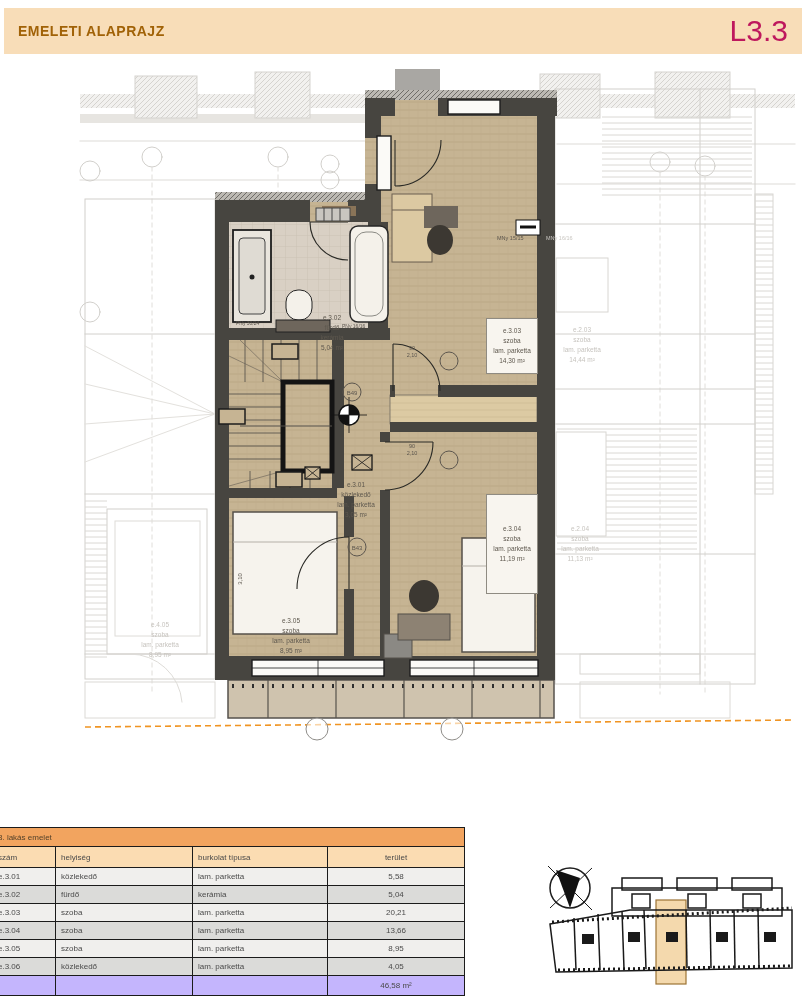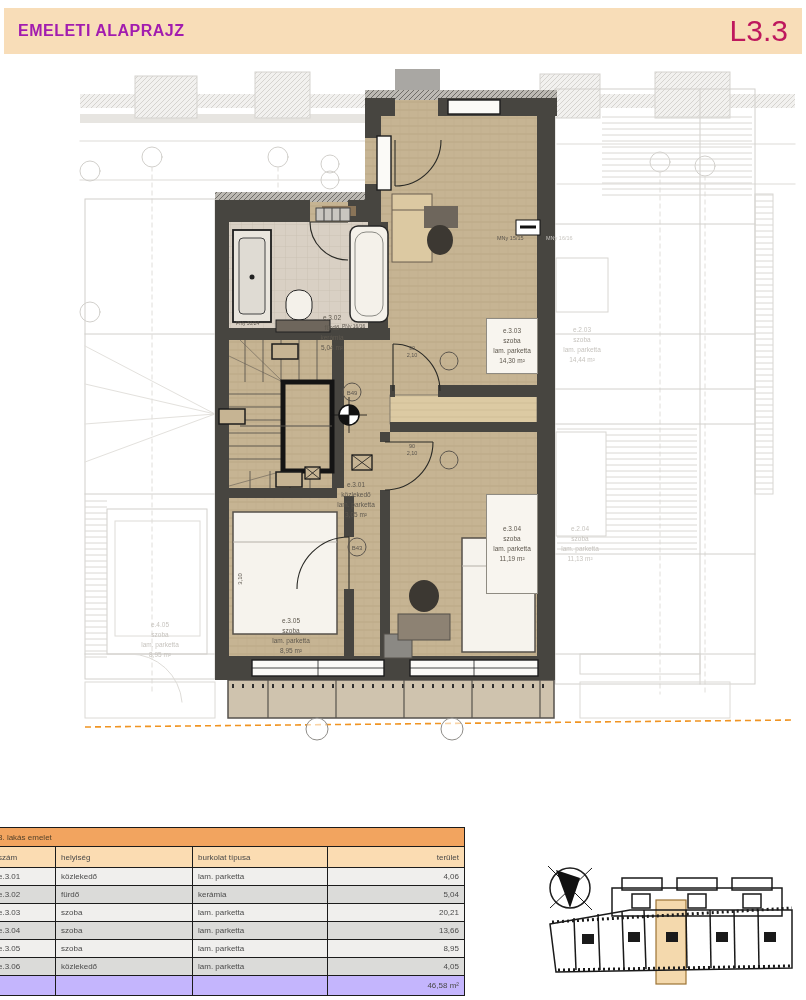--- a/index.html
+++ b/index.html
@@ -1,40 +1,40 @@
 <!DOCTYPE html>
 <html><head>
 <meta charset="utf-8">
 <style>
   html,body{margin:0;padding:0;background:#fff;}
   body{width:806px;height:1000px;position:relative;overflow:hidden;
        font-family:"Liberation Sans",sans-serif;color:#333;}
   
   .hdr{position:absolute;left:4px;top:8px;right:4px;height:46px;background:#f8ddb8;
        display:flex;align-items:center;justify-content:space-between;padding:0 14px;box-sizing:border-box;}
-  .hdr .t{font-size:16px;letter-spacing:.5px;color:#a21caf;font-weight:bold;}
+  .hdr .t{font-size:14px;letter-spacing:.5px;color:#a16207;font-weight:bold;}
   .hdr .c{font-size:30px;color:#be185d;font-weight:400;}
   
   .plan{position:absolute;left:0;top:54px;width:806px;height:770px;}
   svg{position:absolute;left:0;top:0;}
   
   .lbl{position:absolute;display:flex;flex-direction:column;align-items:center;justify-content:center;
        text-align:center;font-size:6.5px;line-height:1.55;color:#5e584e;}
   .lbl.box{background:#f8f5ef;border:1px solid #8f8b82;}
   .lbl.ghost{color:#c7c4bf;}
   
   .tblwrap{position:absolute;left:-8px;top:827px;}
   table{border-collapse:collapse;table-layout:fixed;font-size:8px;color:#4a4a4a;}
   td,th{border:1.5px solid #1b1b1b;padding:2px 5px;overflow:hidden;white-space:nowrap;font-weight:normal;text-align:left;}
   .ttl{background:#f2a45f;height:14px;color:#55422a;}
   .hrow td{background:#fbdcb2;height:16px;}
   .r0 td{background:#f0efed;height:13px;}
   .r1 td{background:#dbdbd9;height:13px;}
   .frow td{background:#c4b5fd;height:15px;}
-  .num{text-align:right;}
+  .num{text-align:center;}
   .c1{width:52px;}.c2{width:126px;margin-top:12px;}.c3{width:124px;}.c4{width:126px;}
 </style>
 </head>
 <body>
 
 <div class="hdr">
   <div class="t">EMELETI ALAPRAJZ</div>
   <div class="c">L3.3</div>
 </div>
 
@@ -350,21 +350,21 @@
   <tr class="hrow">
     <td class="c1">szám</td>
     <td class="c2">helyiség</td>
     <td class="c3">burkolat típusa</td>
     <td class="c4 num">terület</td>
   </tr>
   <tr class="r0">
     <td>e.3.01</td>
           <td>közlekedő</td>
     <td>lam. parketta</td>
-          <td class="num">4,06</td>
+          <td class="num">5,58</td>
   </tr>
   <tr class="r1">
     <td>e.3.02</td>
           <td>fürdő</td>
     <td>kerámia</td>
           <td class="num">5,04</td>
   </tr>
   <tr class="r0">
     <td>e.3.03</td>
           <td>szoba</td>

